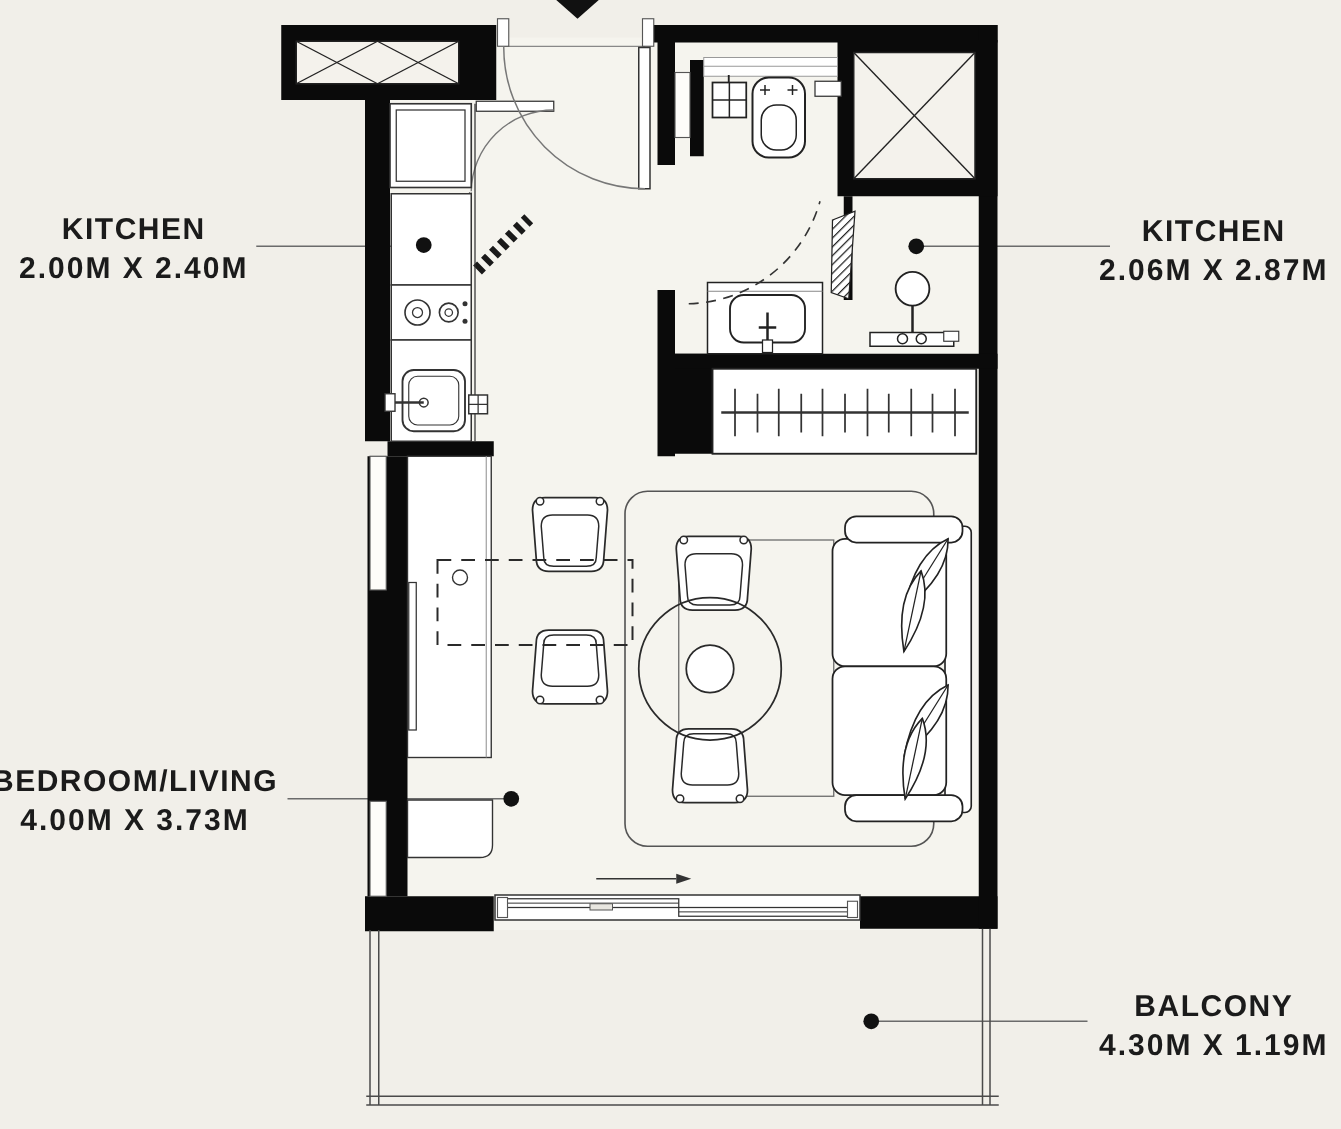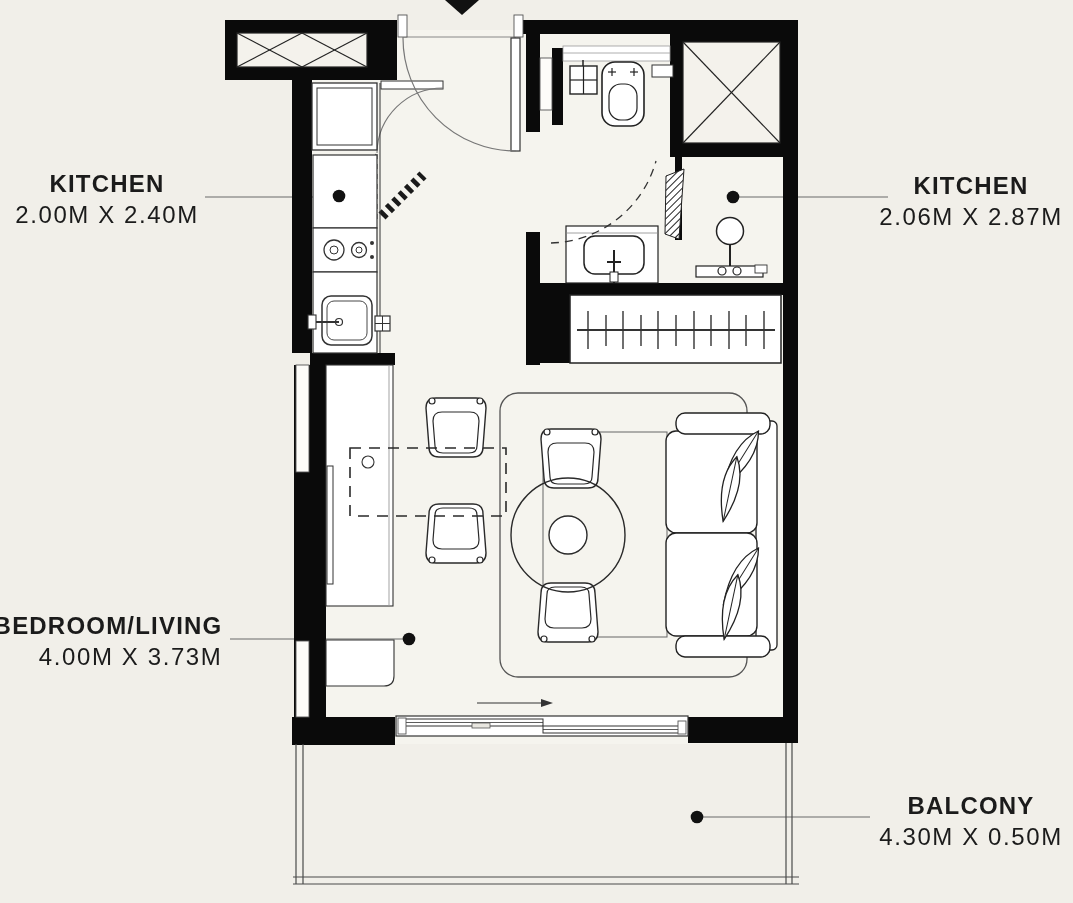--- a/index.html
+++ b/index.html
@@ -19,21 +19,21 @@
   }
   .plan-svg{position:absolute;left:0;top:0;}
   .room-label{
     position:absolute;transform:translateX(-50%);
     text-align:center;color:var(--text);white-space:nowrap;
   }
   .room-label .room-name{
     font-size:24px;font-weight:600;letter-spacing:1.2px;line-height:31px;
   }
   .room-label .room-dims{
-    font-size:24px;font-weight:400;letter-spacing:1.6px;line-height:31px;text-align:right;
+    font-size:24px;font-weight:700;letter-spacing:1.6px;line-height:31px;
   }
 </style>
 </head>
 <body>
 
 <div class="stage">
 
   <svg class="plan-svg" width="1073" height="903" viewBox="0 0 1073 903">
     <defs>
       <pattern id="hatchp" width="5" height="5" patternUnits="userSpaceOnUse" patternTransform="rotate(45)">
@@ -248,16 +248,16 @@
   <div class="room-label" style="left:971px;top:170px;">
     <div class="room-name">KITCHEN</div>
     <div class="room-dims">2.06M X 2.87M</div>
   </div>
   <div class="room-label" style="left:108px;top:610px;">
     <div class="room-name">BEDROOM/LIVING</div>
     <div class="room-dims">4.00M X 3.73M</div>
   </div>
   <div class="room-label" style="left:971px;top:790px;">
     <div class="room-name">BALCONY</div>
-    <div class="room-dims">4.30M X 0.50M</div>
+    <div class="room-dims">4.30M X 1.19M</div>
   </div>
 
 </div>
 
 </body></html>

